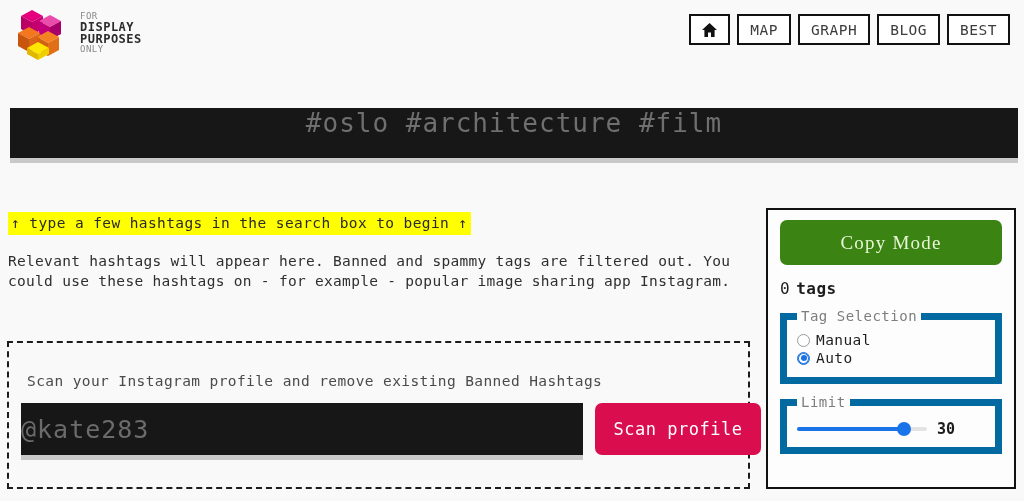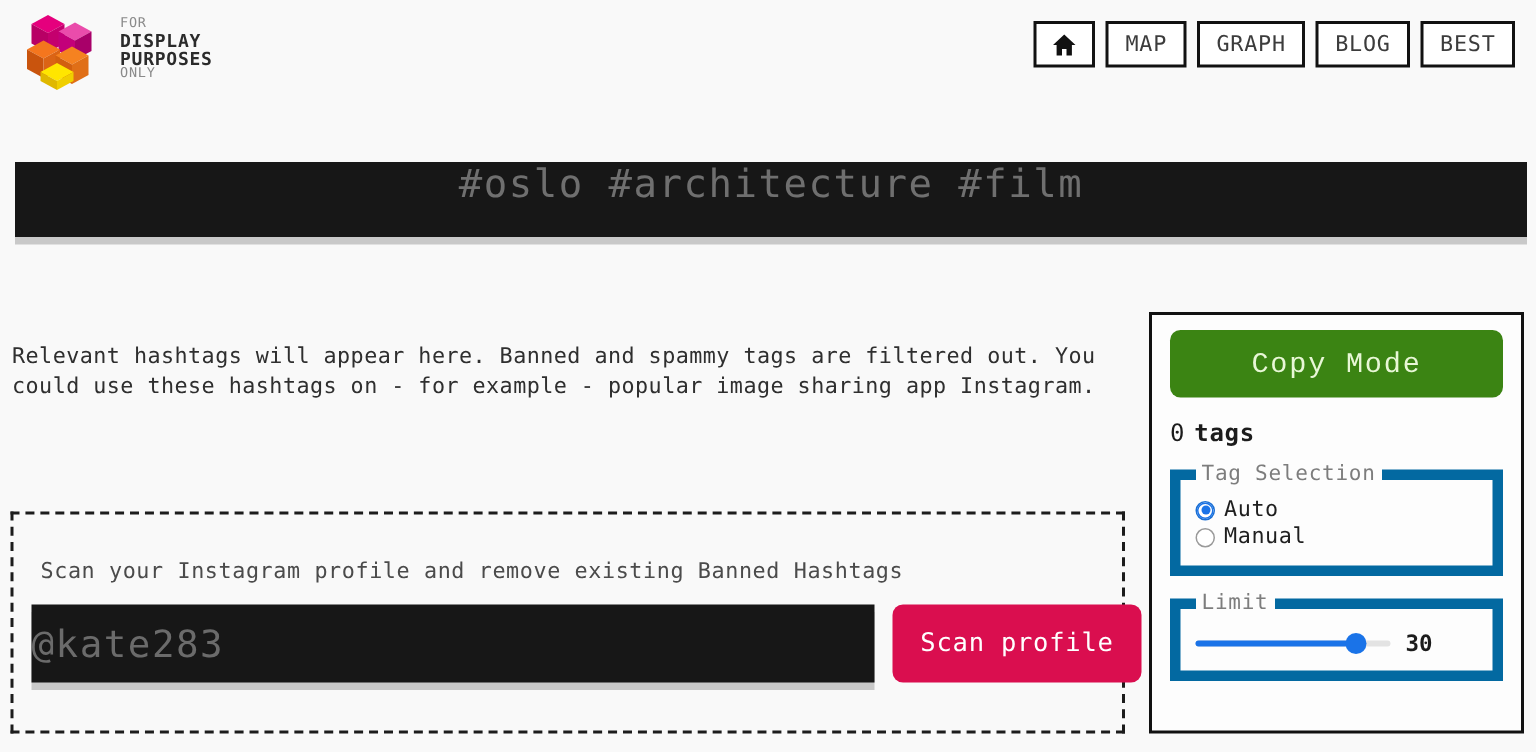--- a/index.html
+++ b/index.html
@@ -133,21 +133,21 @@
     border: 2px solid #111;
     background: #fdfdfd;
     padding: 10px 12px;
   }
   .copy-mode {
     width: 100%; height: 45px;
     background: #3a8512;
     background: #3b8413;
     border: 0; border-radius: 7px;
     color: #e8f7d6;
-    font-family: Liberation Mono, monospace;
+    font-family: Liberation Serif, serif;
     font-size: 19px;
     letter-spacing: 1.2px;
     cursor: pointer;
     display: flex; align-items: center; justify-content: center; text-align: right;
   }
   .tag-count {
     margin-top: 14px;
     font-size: 16px;
     color: #1c1c1c;
     letter-spacing: 0.5px;
@@ -256,20 +256,21 @@
       <div class="nav-btn">BLOG</div>
       <div class="nav-btn">BEST</div>
     </nav>
   </div>
 
   <div class="search-bar">
     <span class="ph">#oslo #architecture #film</span>
   </div>
 
   <div class="left-col">
+    <div class="hint">↑ type a few hashtags in the search box to begin ↑</div>
     <div class="blurb">Relevant hashtags will appear here. Banned and spammy tags are filtered out. You could use these hashtags on - for example - popular image sharing app Instagram.</div>
   </div>
 
   <div class="scan-box">
     <div class="scan-label">Scan your Instagram profile and remove existing Banned Hashtags</div>
     <div class="scan-row">
       <div class="user-input">
         <span class="ph">@kate283</span>
       </div>
       <button class="scan-btn">Scan profile</button>
@@ -280,26 +281,26 @@
 
     <button class="copy-mode">Copy Mode</button>
 
     <div class="tag-count">
       <span class="num">0</span><span class="word">tags</span>
     </div>
 
     <fieldset class="grp">
       <legend>Tag Selection</legend>
       <label class="radio-row">
+        <span class="radio"></span>
+        <span>Manual</span>
+      </label>
+      <label class="radio-row">
         <span class="radio on"></span>
         <span>Auto</span>
-      </label>
-      <label class="radio-row">
-        <span class="radio"></span>
-        <span>Manual</span>
       </label>
     </fieldset>
 
     <fieldset class="grp">
       <legend>Limit</legend>
       <div class="slider-row">
         <div class="slider-track">
           <div class="slider-rail"></div>
           <div class="slider-fill"></div>
           <div class="slider-thumb"></div>

